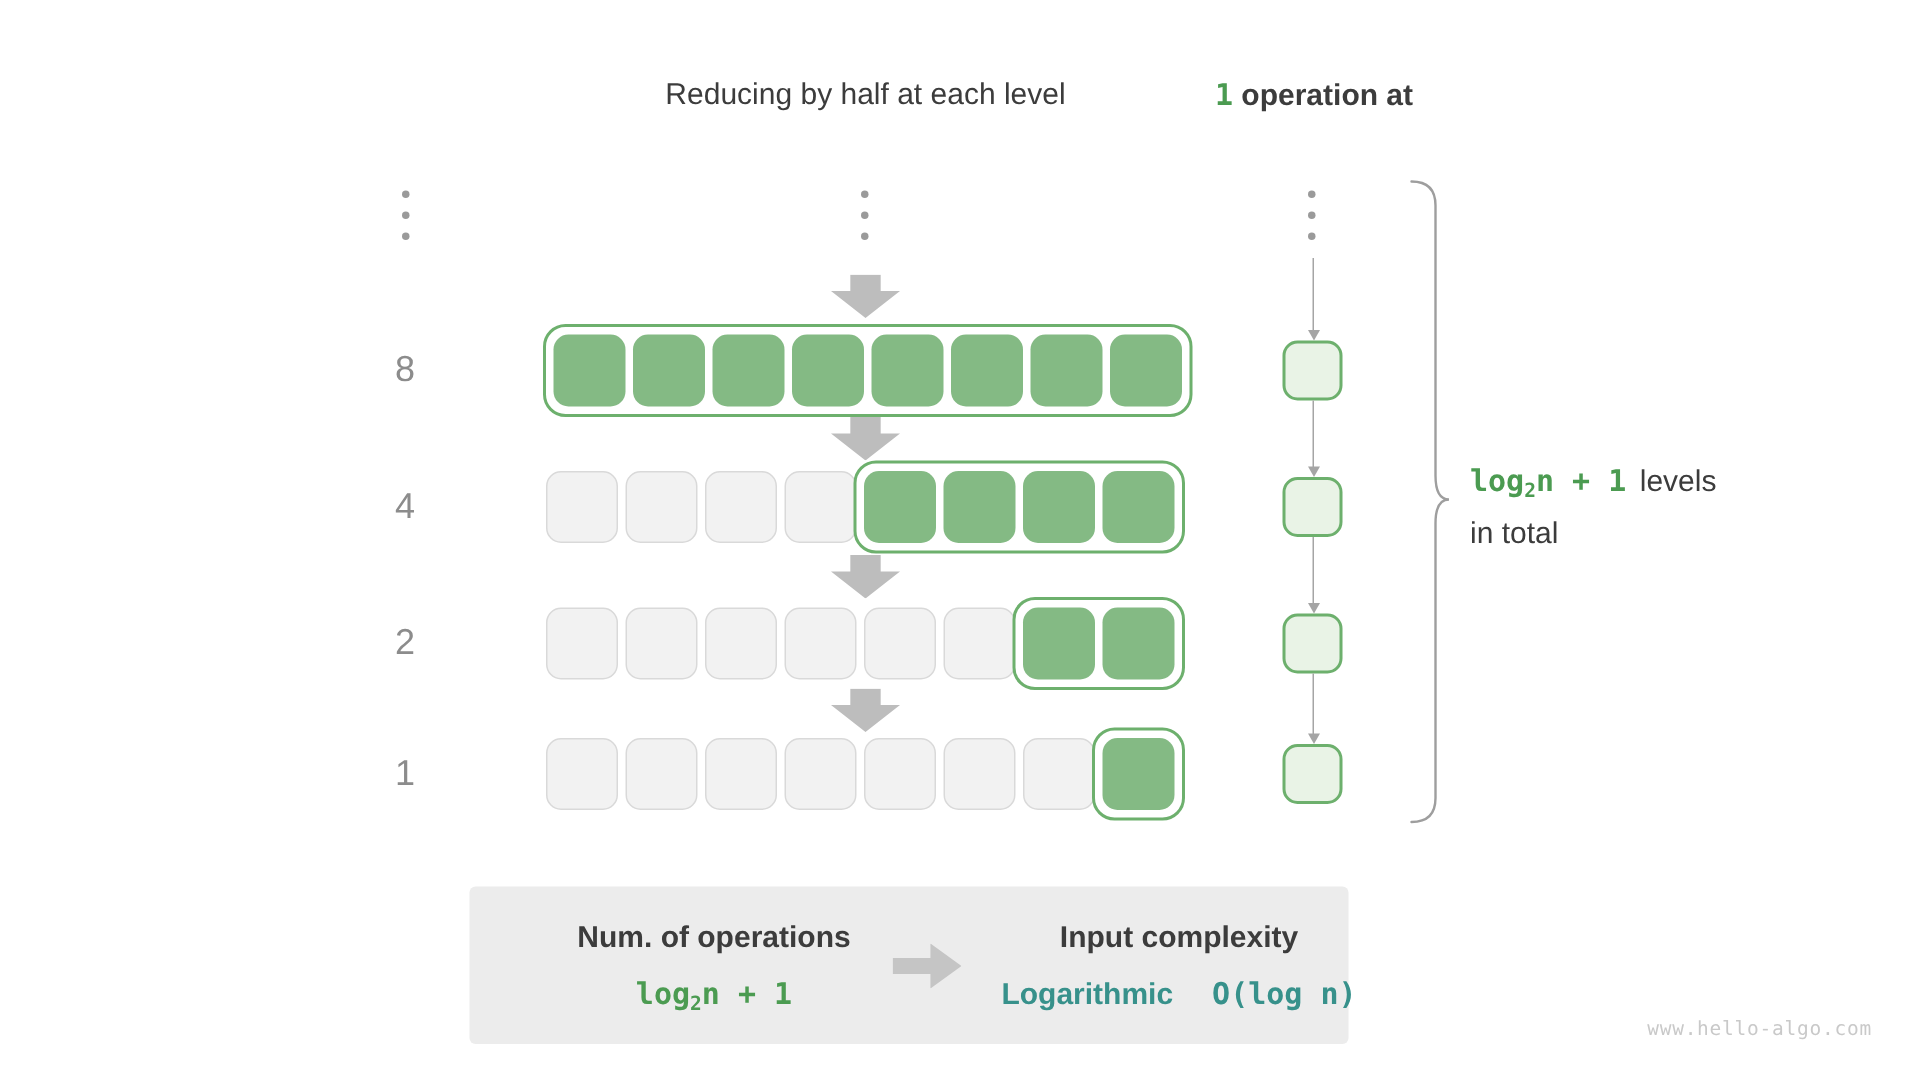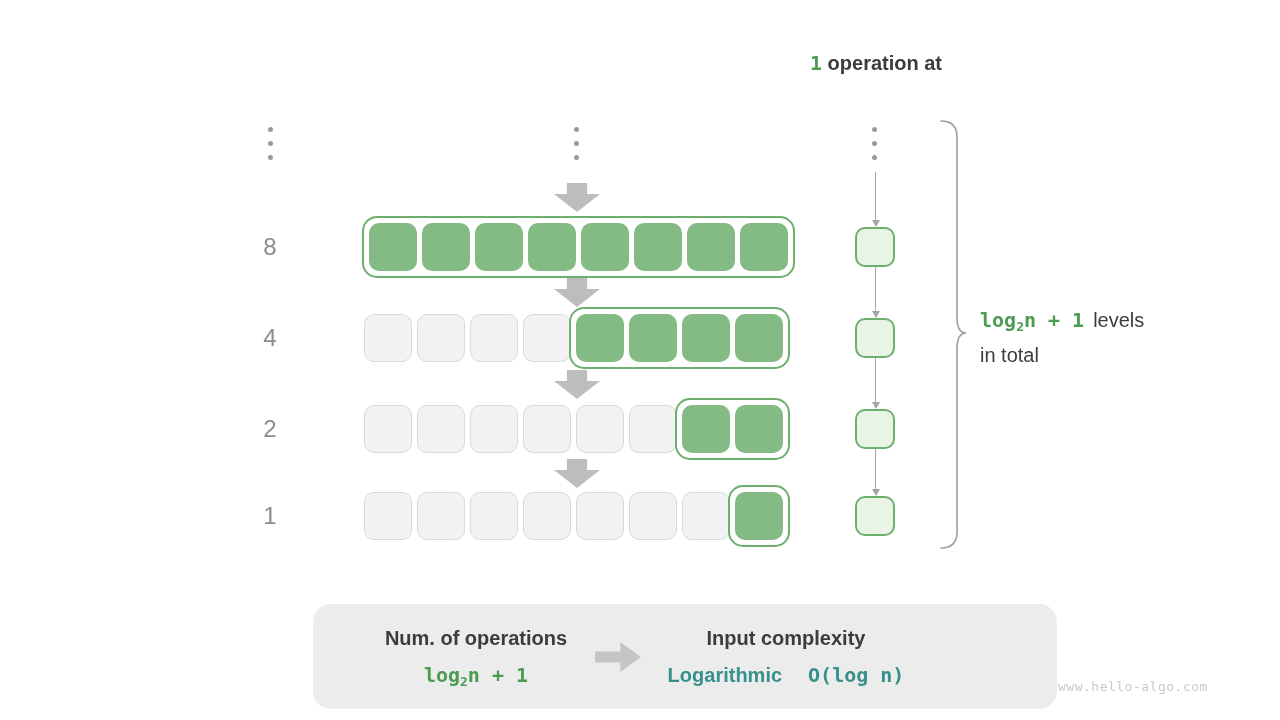--- a/index.html
+++ b/index.html
@@ -37,39 +37,40 @@
   .varrow{position:absolute;left:871px;width:9px;}
   .varrow::before{content:'';position:absolute;left:4px;top:0;bottom:6px;width:1px;background:#a5a5a5;}
   .varrow::after{content:'';position:absolute;bottom:0;left:0.5px;width:0;height:0;
     border-left:4px solid transparent;border-right:4px solid transparent;border-top:7px solid #a5a5a5;}
 
   .brace-svg{position:absolute;left:930px;top:115px;}
   .levels-note{position:absolute;left:980px;top:306px;width:212px;text-align:left;
     font-size:20px;line-height:29px;color:#3c3c3c;}
   .levels-note .lvl{margin-left:9px;}
 
-  .summary-box{position:absolute;left:313px;top:604px;width:744px;height:105px;
-    background:#ececec;border-radius:18px;}
+  .summary-box{position:absolute;left:313px;top:591px;width:586px;height:105px;
+    background:#ececec;border-radius:4px;}
   .summary-title{position:absolute;top:23px;width:290px;text-align:center;font-weight:bold;font-size:20px;color:#3c3c3c;}
   .summary-value{position:absolute;top:59px;width:290px;text-align:center;font-size:20px;}
   .pos-l{left:18px;} .pos-r{left:328px;}
   .block-arrow-right{position:absolute;left:282px;top:38px;width:46px;height:30px;background:#c5c5c5;
     clip-path:polygon(0 32%,55% 32%,55% 0,100% 50%,55% 100%,55% 68%,0 68%);}
   .tc-name{font-family:"Liberation Sans",sans-serif;font-weight:bold;margin-right:26px;}
 
-  .watermark{position:absolute;left:1058px;top:679px;width:190px;text-align:left;
+  .watermark{position:absolute;left:1058px;top:679px;width:190px;text-align:right;
     font-family:"DejaVu Sans Mono",monospace;font-size:13px;color:#c9c9c9;letter-spacing:0.5px;}
 </style>
 </head>
 <body>
 
 <div id="stage">
 
 
   <div class="hdr hdr-mid">
+    <div class="sub">Reducing by half at each level</div>
   </div>
 
   <div class="hdr hdr-right">
     <div><span class="code green">1</span><span> operation at</span></div>
   </div>
 
   <svg class="brace-svg" width="45" height="440" viewBox="0 0 45 440">
     <path d="M11 6 Q27 6 27 22 L27 202 Q27 218 36 218 Q27 218 27 234 L27 417 Q27 433 11 433" fill="none" stroke="#9e9e9e" stroke-width="1.6" stroke-linecap="round"></path>
   </svg>
 

